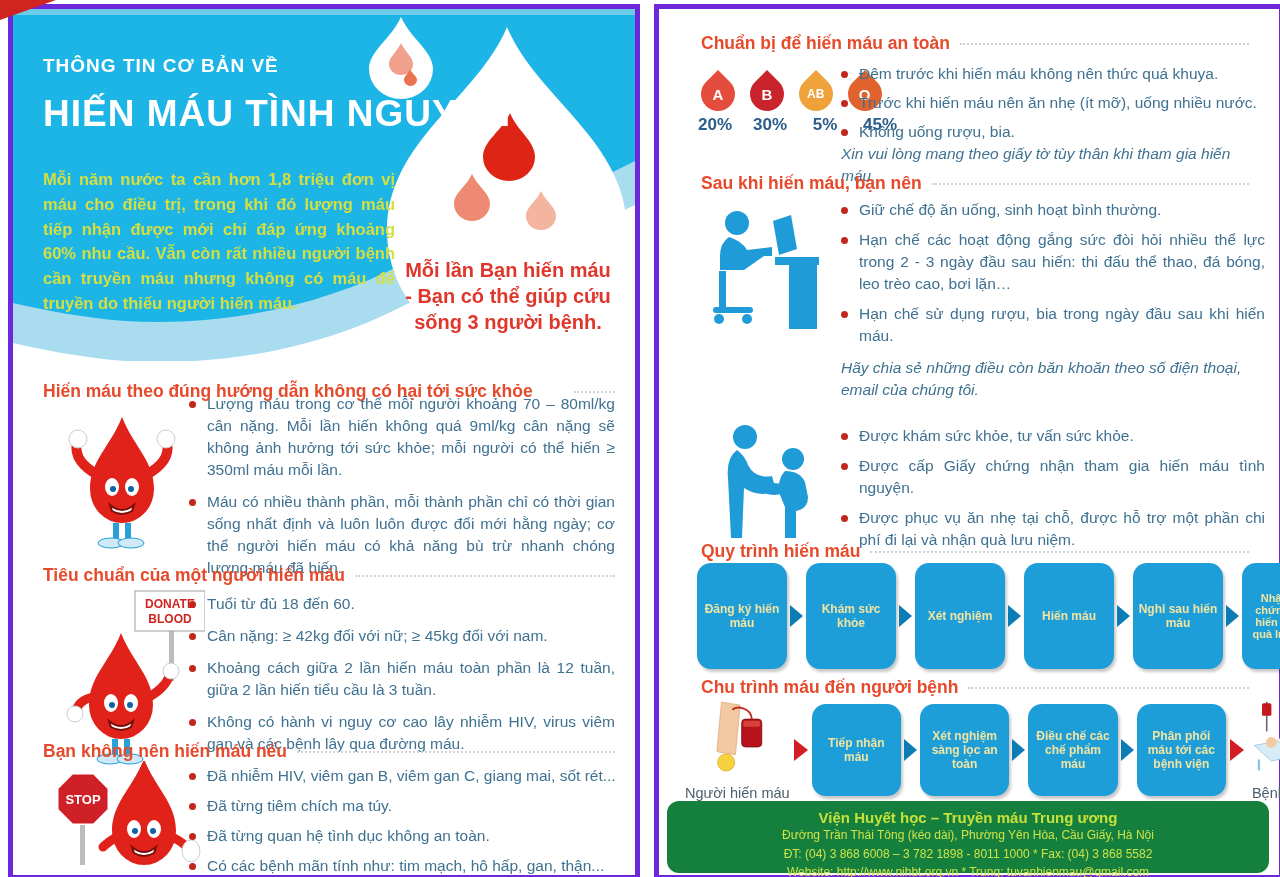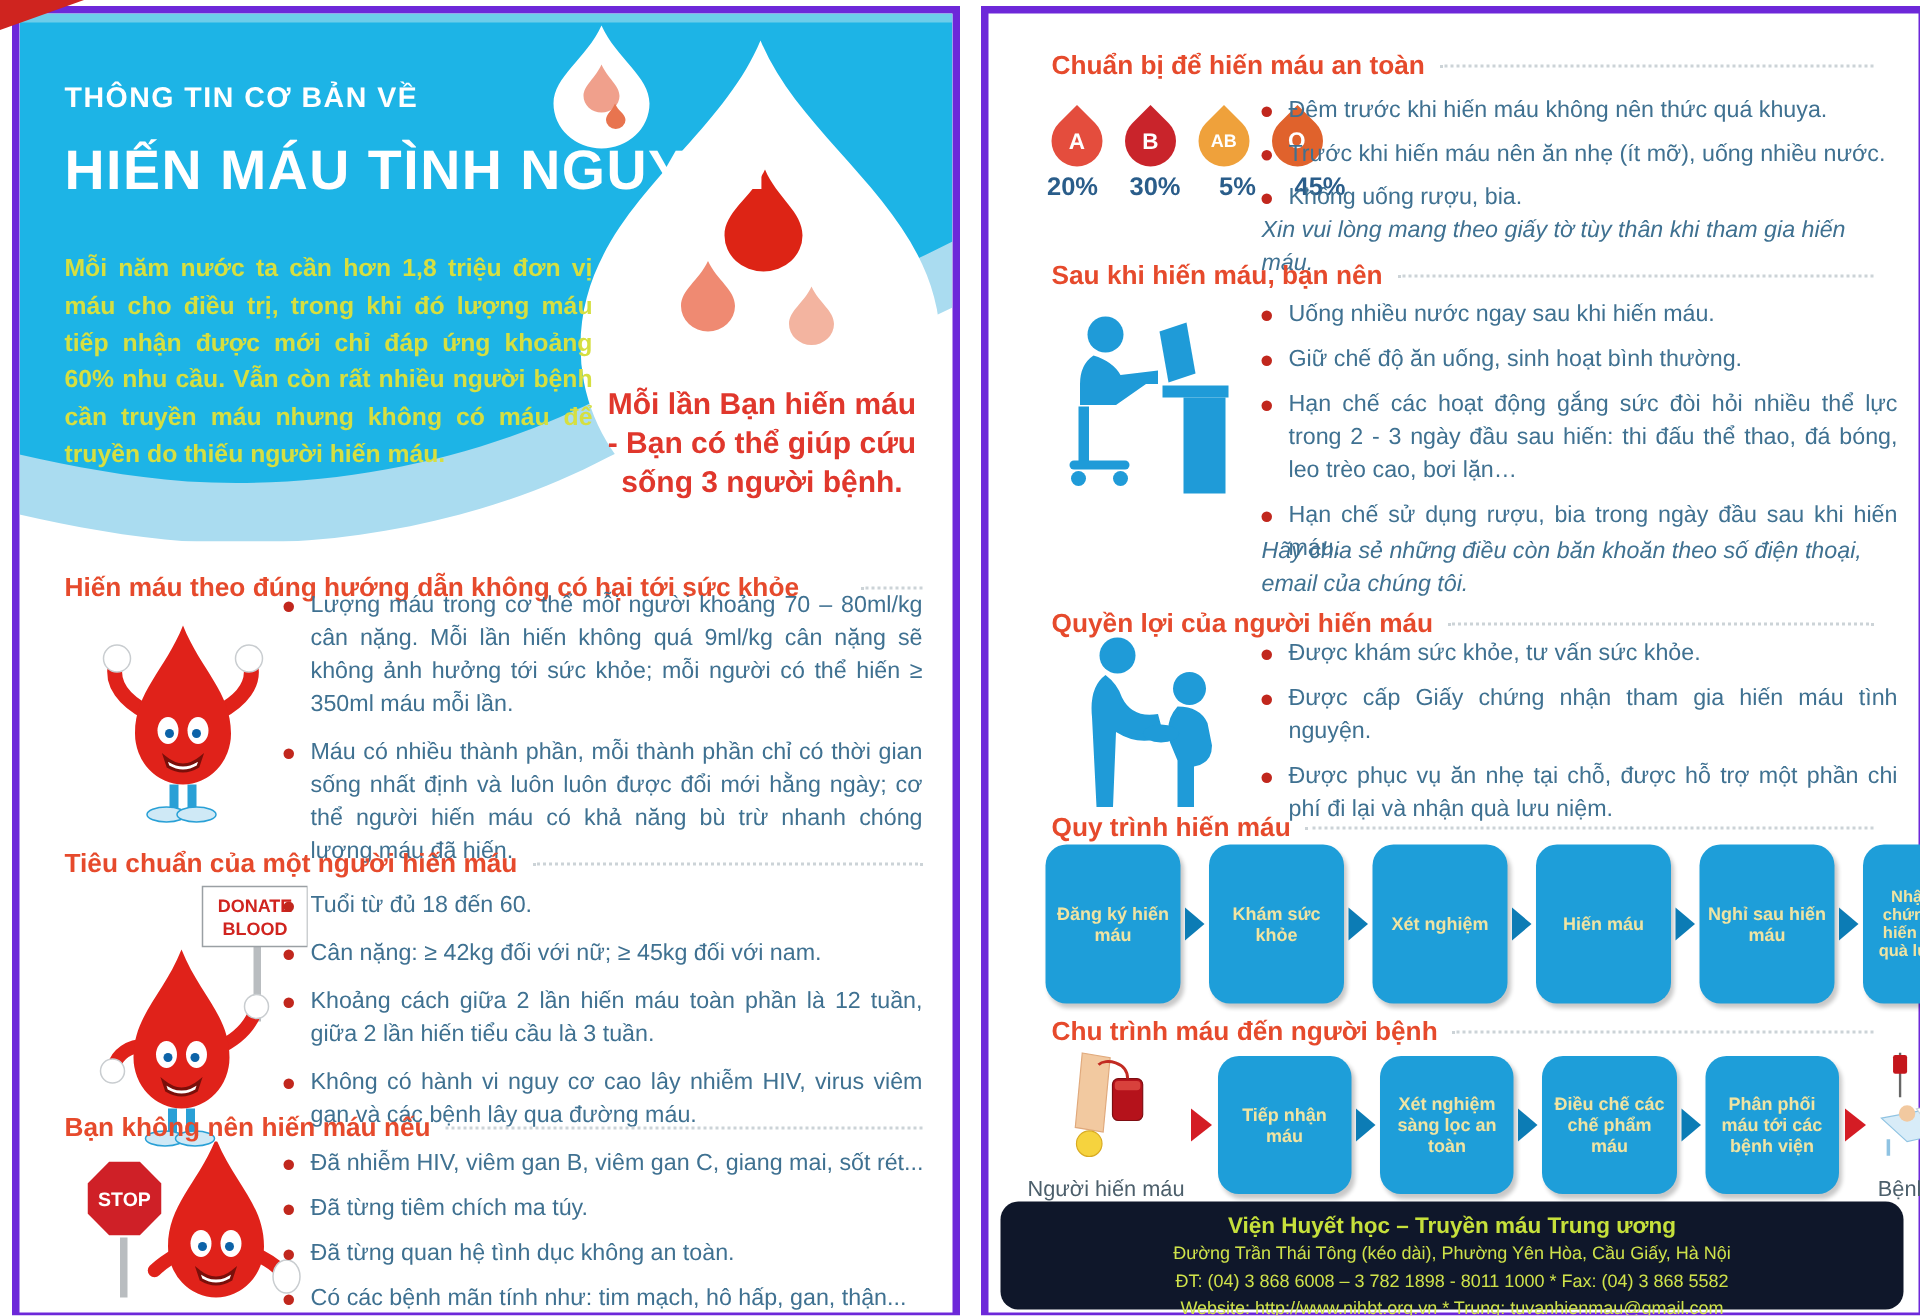--- a/index.html
+++ b/index.html
@@ -51,21 +51,21 @@
         justify-content:center;text-align:center;font-weight:bold;box-shadow:2px 3px 3px rgba(0,0,0,.22);}
   .pbox.b6{width:84px;height:100px;font-size:12px;padding:3px;}
   .pbox.b4{width:94px;height:86px;font-size:12px;padding:3px;}
   .arr{width:0;height:0;border-top:11px solid transparent;border-bottom:11px solid transparent;flex:none;}
   .arr-blue{border-left:13px solid #0c7cb5;margin:0 3px;}
   .arr-red{border-left:14px solid #d41c24;margin:0 4px;}
   .flow-endcap{display:flex;flex-direction:column;align-items:center;flex:none;}
   .cap-label{color:#4c5f6b;font-size:14.5px;text-align:center;line-height:1.2;margin-top:2px;}
 
   
-  .footer{position:absolute;left:8px;top:792px;width:602px;height:72px;background:#0f172a;
+  .footer{position:absolute;left:8px;top:792px;width:602px;height:72px;background:#15803d;
           border-radius:12px;text-align:center;}
   .footer .org{color:#c6e03b;font-weight:bold;font-size:15px;margin-top:8px;}
   .footer .fl{color:#cfe24a;font-size:12px;line-height:1.55;}
 </style>
 </head>
 <body>
 
 <div class="canvas">
   <div class="red-corner"></div>
 
@@ -277,41 +277,33 @@
         <circle cx="16" cy="112" r="5"></circle>
           <circle cx="44" cy="112" r="5"></circle>
         <rect x="72" y="50" width="44" height="8"></rect>
         <rect x="86" y="58" width="28" height="64"></rect>
         <polygon points="70,14 88,8 94,42 76,48"></polygon>
       </g>
     </svg>
     <div class="bullets" style="left:182px;top:190px;width:424px;gap:8px;">
       <div class="bullet">
           <span class="dot"></span>
-        <p class="btxt" style="text-align:left;">Uống nhiều nước ngay sau khi hiến máu.</p>
-        </div>
-      <div class="bullet">
-          <span class="dot"></span>
         <p class="btxt" style="text-align:left;">Giữ chế độ ăn uống, sinh hoạt bình thường.</p>
         </div>
       <div class="bullet">
           <span class="dot"></span>
         <p class="btxt">Hạn chế các hoạt động gắng sức đòi hỏi nhiều thể lực trong 2 - 3 ngày đầu sau hiến: thi đấu thể thao, đá bóng, leo trèo cao, bơi lặn…</p>
         </div>
       <div class="bullet">
           <span class="dot"></span>
         <p class="btxt">Hạn chế sử dụng rượu, bia trong ngày đầu sau khi hiến máu.</p>
         </div>
     </div>
     <div class="note" style="left:182px;top:348px;width:424px;">Hãy chia sẻ những điều còn băn khoăn theo số điện thoại, email của chúng tôi.</div>
 
-    <div class="sec-head" style="left:42px;top:396px;width:548px;">
-      <span class="sec-title">Quyền lợi của người hiến máu</span>
-        <span class="rule"></span>
-    </div>
     <svg class="icon-blue" style="left:58px;top:414px;" width="110" height="130" viewBox="0 0 110 130">
       <g fill="#1f9bd8">
         <circle cx="28" cy="14" r="12"></circle>
         <path d="M20,27 q-11,8 -9,28 l3,60 h11 l2,-50 q16,10 32,3 l-4,-15 q-17,3 -24,-11 q-3,-9 -11,-15z"></path>
         <circle cx="76" cy="36" r="11"></circle>
         <path d="M68,48 q-9,10 -5,24 l5,12 v31 h11 v-27 q12,-2 12,-14 l-3,-15 q-5,-11 -20,-11z"></path>
         <ellipse cx="57" cy="66" rx="12" ry="6"></ellipse>
       </g>
     </svg>
     <div class="bullets" style="left:182px;top:416px;width:424px;gap:8px;">

